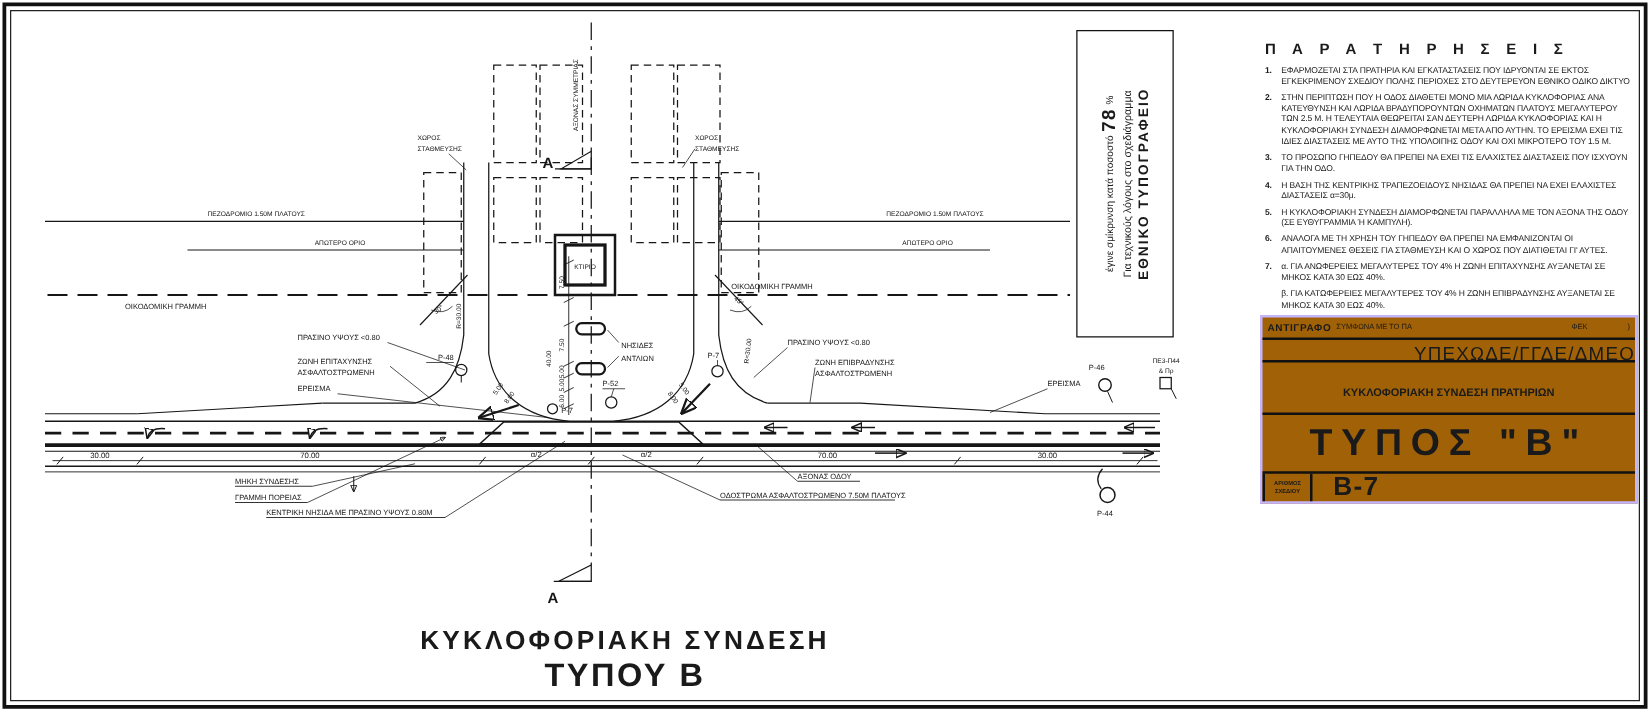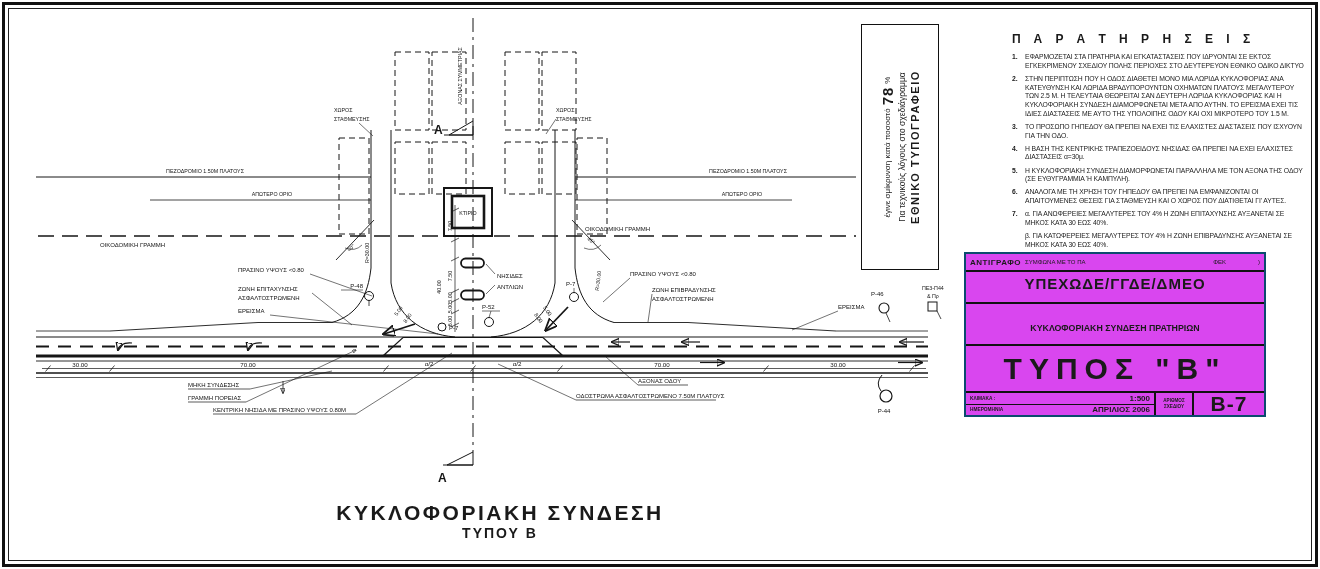--- a/index.html
+++ b/index.html
@@ -25,44 +25,44 @@
   .stamp-l1{font-size:11px;font-weight:bold;letter-spacing:1.6px;margin-top:2px}
 
   
   .notes{position:absolute;left:1012px;top:32px;width:297px}
   .notes-title{font-size:12px;font-weight:bold;letter-spacing:5px;margin:0 0 7px 0}
   .note{display:flex;margin-bottom:4.5px;font-size:6.8px;line-height:1.28;letter-spacing:-0.1px}
   .nnum{width:13px;flex:none;font-weight:bold}
   .ntxt{flex:1}
 
   
-  .tblock{position:absolute;left:964px;top:252px;width:302px;border:2px solid #0c4a6e;background:#d946ef;box-sizing:border-box}
+  .tblock{position:absolute;left:1008px;top:252px;width:302px;border:2px solid #c4b5fd;background:#a16207;box-sizing:border-box}
   .tb-row{border-top:2px solid #111;box-sizing:border-box}
   .tb-copy{border-top:none;height:16px;display:flex;align-items:center;padding:0 4px;gap:4px;font-size:6px}
   .copy-bold{font-weight:bold;font-size:8px;letter-spacing:.5px}
   .copy-fek{margin-left:auto}
   .copy-paren{margin-left:28px}
-  .tb-agency{height:32px;line-height:23px;text-align:center;font-weight:bold;font-size:15px;letter-spacing:1px}
+  .tb-agency{height:18px;line-height:23px;text-align:right;font-weight:normal;font-size:15px;letter-spacing:1px}
   .tb-subject{height:42px;text-align:center;font-weight:bold;font-size:8.8px;line-height:1.4;padding-top:18px}
   .tb-type{height:47px;line-height:46px;text-align:center;font-weight:bold;font-size:30px;letter-spacing:7px}
   .tb-bottom{height:24px;display:flex}
   .tb-left{flex:1;display:flex;flex-direction:column}
   .tb-left .r{flex:1;display:flex;align-items:center;padding:0 4px}
   .tb-left .r + .r{border-top:1px solid #111}
   .lab{font-size:4.8px;font-weight:bold}
   .val{margin-left:auto;font-weight:bold;font-size:8px}
   .tb-mid{width:36px;border-left:2px solid #111;display:flex;flex-direction:column;align-items:center;
           justify-content:center;font-size:4.6px;font-weight:bold;line-height:1.4;text-align:center}
   .tb-right{width:70px;border-left:2px solid #111;display:flex;align-items:center;justify-content:center;
             font-size:21px;font-weight:bold;letter-spacing:1px}
 
   
   .dtitle{position:absolute;left:290px;top:501px;width:420px;text-align:center;font-weight:bold}
   .dtitle .l1{font-size:21px;letter-spacing:2.5px}
-  .dtitle .l2{font-size:14px;letter-spacing:2px}
+  .dtitle .l2{font-size:26px;letter-spacing:2px}
 </style>
 </head>
 <body>
 
 <svg class="plan" width="1000" height="569" viewBox="0 0 1000 569">
   <defs>
     <marker id="ah" markerWidth="7" markerHeight="7" refX="6" refY="3" orient="auto">
       <path d="M0,0 L7,3 L0,6 Z" fill="#161616" stroke="none"></path>
     </marker>
     <pattern id="hp" patternUnits="userSpaceOnUse" width="6" height="6" patternTransform="rotate(45)">
@@ -337,30 +337,20 @@
     <span>ΣΥΜΦΩΝΑ ΜΕ ΤΟ ΠΑ</span>
     <span class="copy-fek">ΦΕΚ</span>
     <span class="copy-paren">)</span>
   </div>
   <div class="tb-row tb-agency">ΥΠΕΧΩΔΕ/ΓΓΔΕ/ΔΜΕΟ</div>
   <div class="tb-row tb-subject">
     <div>ΚΥΚΛΟΦΟΡΙΑΚΗ ΣΥΝΔΕΣΗ ΠΡΑΤΗΡΙΩΝ</div>
   </div>
   <div class="tb-row tb-type">ΤΥΠΟΣ "Β"</div>
   <div class="tb-row tb-bottom">
-    <div class="tb-left">
-      <div class="r">
-        <span class="lab">ΚΛΙΜΑΚΑ :</span>
-        <span class="val">1:500</span>
-      </div>
-      <div class="r">
-        <span class="lab">ΗΜΕΡΟΜΗΝΙΑ</span>
-        <span class="val">ΑΠΡΙΛΙΟΣ 2006</span>
-      </div>
-    </div>
     <div class="tb-mid">
       <span>ΑΡΙΘΜΟΣ</span>
       <span>ΣΧΕΔΙΟΥ</span>
     </div>
     <div class="tb-right">B-7</div>
   </div>
 </div>
 
 <div class="dtitle">
   <div class="l1">ΚΥΚΛΟΦΟΡΙΑΚΗ ΣΥΝΔΕΣΗ</div>

